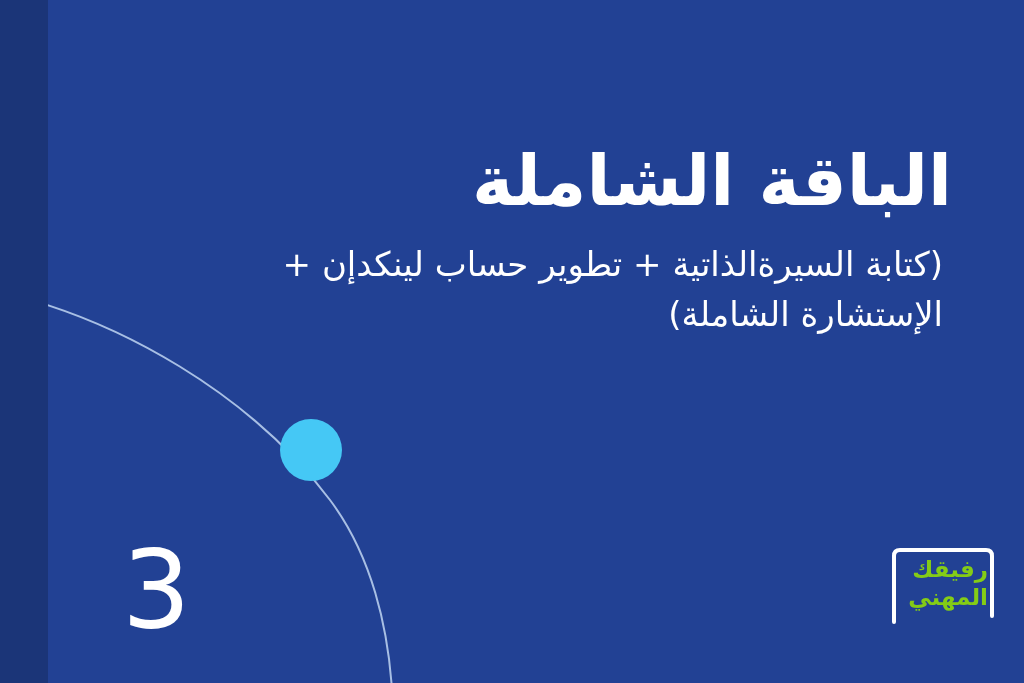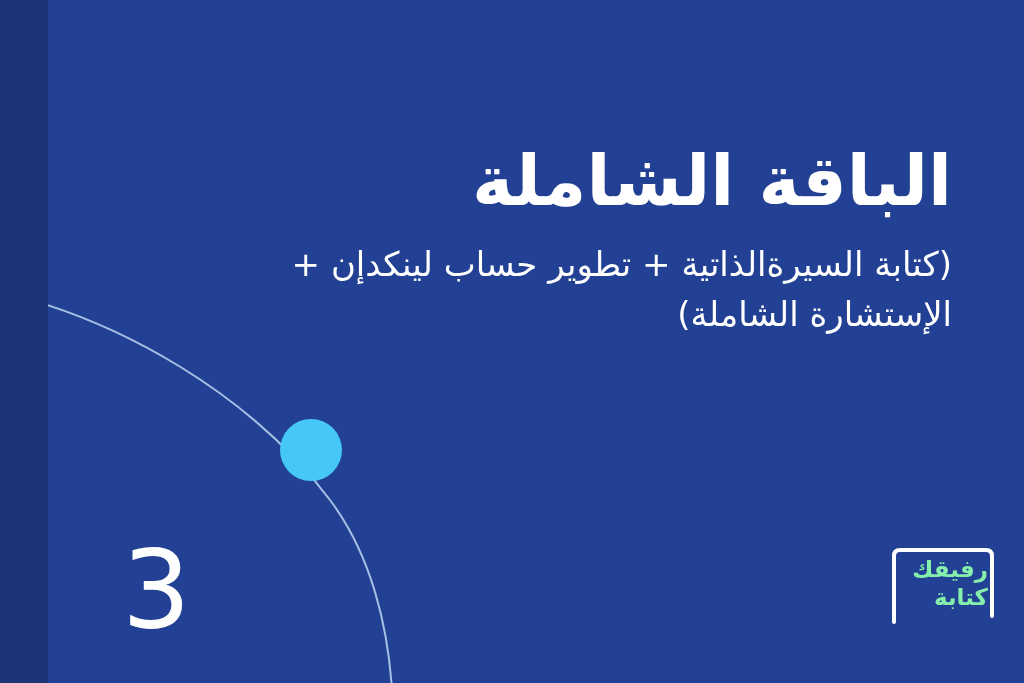--- a/index.html
+++ b/index.html
@@ -40,21 +40,21 @@
   #slide-title {
     margin: 0;
     color: #ffffff;
     font-size: 70px;
     font-weight: 700;
     line-height: 1.18;
     letter-spacing: 0px;
     white-space: nowrap;
   }
   #slide-subtitle {
-    margin: 16px 0 0 0;
+    margin: 16px 9px 0 0;
     color: #ffffff;
     font-size: 34px;
     font-weight: 400;
     line-height: 50px;
     direction: rtl;
   }
 
   
   #slide-number {
     position: absolute;
@@ -73,21 +73,21 @@
     position: absolute;
     left: 840px;
     top: 544px;
     width: 112px;
     height: 84px;
   }
   #brand-logo svg { display: block; }
   .logo-line {
     position: absolute;
     right: 12px;
-    color: #86efac;
+    color: #84cc16;
     font-weight: 700;
     direction: rtl;
     white-space: nowrap;
     line-height: 1;
   }
   #logo-line-top   { top: 14px; font-size: 23px; letter-spacing: 0.5px; }
   #logo-line-bottom{ top: 42px; font-size: 23px; letter-spacing: 0.5px; }
 </style>
 </head>
 <body>
@@ -108,16 +108,16 @@
     </p>
   </div>
 
   <div id="slide-number">3</div>
 
   <div id="brand-logo">
     <svg width="112" height="84" viewBox="0 0 112 84" xmlns="http://www.w3.org/2000/svg" aria-hidden="true">
       <path d="M 6 78 L 6 12 Q 6 6 12 6 L 98 6 Q 104 6 104 12 L 104 72" fill="none" stroke="#ffffff" stroke-width="4" stroke-linecap="round" stroke-linejoin="round"></path>
     </svg>
     <span class="logo-line" id="logo-line-top">رفيقك</span>
-    <span class="logo-line" id="logo-line-bottom">كتابة</span>
+    <span class="logo-line" id="logo-line-bottom">المهني</span>
   </div>
 
 </div>
 
 </body></html>

